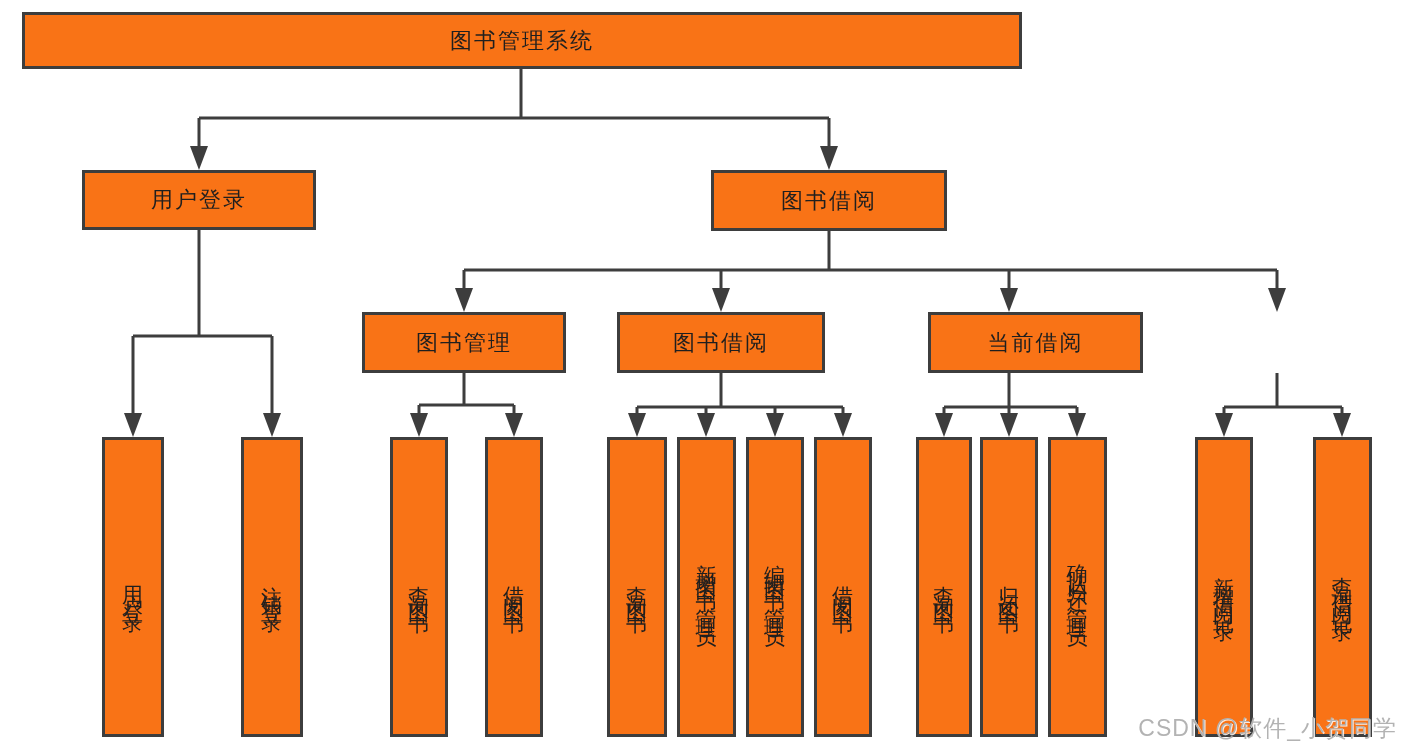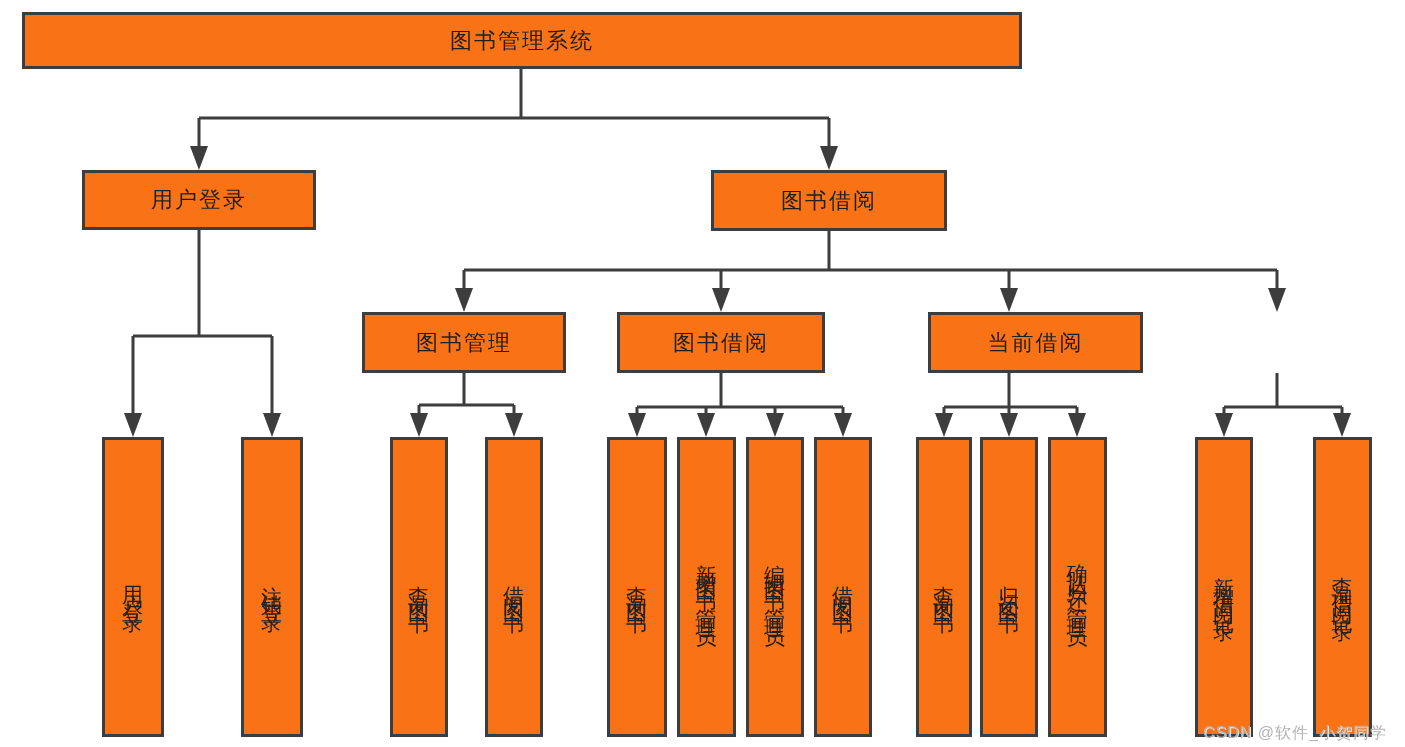--- a/index.html
+++ b/index.html
@@ -46,24 +46,24 @@
   .box.v .lbl {
     writing-mode: vertical-rl;
     text-orientation: mixed;
     font-size: 21px;
     line-height: 1;
     letter-spacing: 9px;
     white-space: nowrap;
   }
   .watermark {
     position: absolute;
-    right: 18px;
+    right: 8px;
     bottom: 3px;
     z-index: 5;
-    font-size: 16px;
+    font-size: 23px;
     letter-spacing: 1px;
     color: var(--watermark-color, #b3b3b3);
     text-shadow: 1px 1px 0 rgba(255,255,255,0.85);
     white-space: nowrap;
   }
 </style>
 </head>
 <body>
 
 <div class="canvas">

